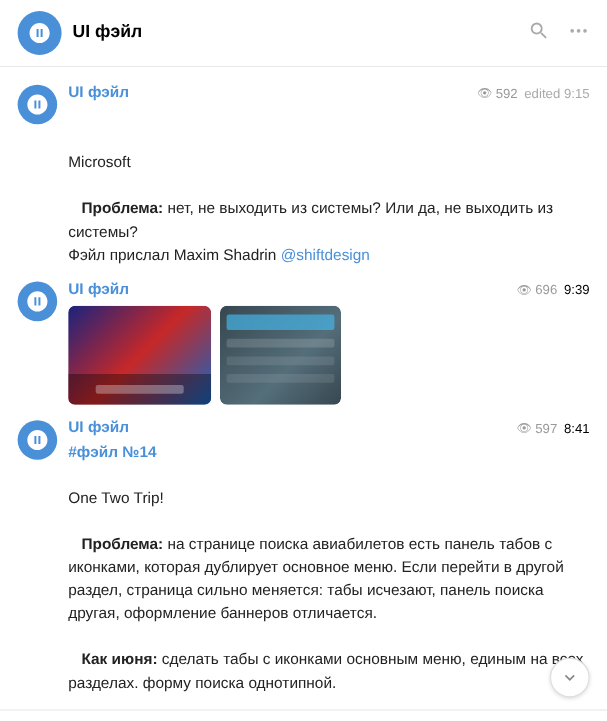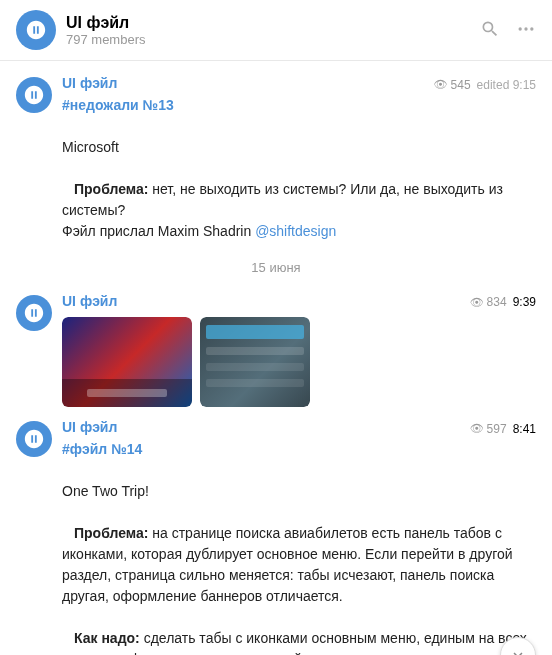--- a/index.html
+++ b/index.html
@@ -235,21 +235,20 @@
 <div class="wrapper">
 
   <div class="header">
     <div class="header-avatar">
       <svg class="av-icon" viewBox="0 0 24 24" fill="white">
         <path d="M12 2C6.5 2 2 6.5 2 12s4.5 10 10 10 10-4.5 10-10S17.5 2 12 2zm-1 14H9V8h2v8zm4 0h-2V8h2v8z"></path>
       </svg>
     </div>
     <div class="header-info">
       <div class="header-title">UI фэйл</div>
-      <div class="header-subtitle">797 members</div>
     </div>
     <div class="header-icons">
       <div class="icon-btn">
         <svg width="20" height="20" viewBox="0 0 24 24" fill="#aaa">
           <path d="M15.5 14h-.79l-.28-.27A6.471 6.471 0 0 0 16 9.5 6.5 6.5 0 1 0 9.5 16c1.61 0 3.09-.59 4.23-1.57l.27.28v.79l5 4.99L20.49 19l-4.99-5zm-6 0C7.01 14 5 11.99 5 9.5S7.01 5 9.5 5 14 7.01 14 9.5 11.99 14 9.5 14z"></path>
         </svg>
       </div>
       <div class="icon-btn">
         <svg width="20" height="20" viewBox="0 0 24 24" fill="#aaa">
           <circle cx="5" cy="12" r="2"></circle>
@@ -267,49 +266,48 @@
         <svg class="av-icon" viewBox="0 0 24 24" fill="white">
           <path d="M12 2C6.5 2 2 6.5 2 12s4.5 10 10 10 10-4.5 10-10S17.5 2 12 2zm-1 14H9V8h2v8zm4 0h-2V8h2v8z"></path>
         </svg>
       </div>
       <div class="msg-body">
         <div class="msg-header">
           <span class="msg-name">UI фэйл</span>
           <div class="msg-meta">
             <span class="msg-views">
               <span class="view-icon">👁</span>
-              <span>545</span>
+              <span>592</span>
             </span>
             <span class="msg-edited">edited 9:15</span>
           </div>
         </div>
         <div class="msg-text">
-          <span class="msg-tag">#недожали №13</span><br><br>
+          <br><br>
           Microsoft<br><br>
           <span class="msg-bold">Проблема:</span> нет, не выходить из системы? Или да, не выходить из системы?<br>
           Фэйл прислал Maxim Shadrin <a class="msg-link">@shiftdesign</a>
         </div>
       </div>
     </div>
 
-    <div class="date-sep">15 июня</div>
 
     <div class="msg-row">
       <div class="msg-avatar">
         <svg class="av-icon" viewBox="0 0 24 24" fill="white">
           <path d="M12 2C6.5 2 2 6.5 2 12s4.5 10 10 10 10-4.5 10-10S17.5 2 12 2zm-1 14H9V8h2v8zm4 0h-2V8h2v8z"></path>
         </svg>
       </div>
       <div class="msg-body">
         <div class="msg-header">
           <span class="msg-name">UI фэйл</span>
           <div class="msg-meta">
             <span class="msg-views">
               <span class="view-icon">👁</span>
-              <span>834</span>
+              <span>696</span>
             </span>
             <span class="msg-time">9:39</span>
           </div>
         </div>
         <div class="img-row">
 
           <div class="img-wrapper">
             <div class="img-badge img-badge-bad">✕</div>
             <div class="fake-img-1" style="position:relative;">
 
@@ -346,21 +344,21 @@
               <span class="view-icon">👁</span>
               <span>597</span>
             </span>
             <span class="msg-time">8:41</span>
           </div>
         </div>
         <div class="msg-text">
           <span class="msg-tag">#фэйл №14</span><br><br>
           One Two Trip!<br><br>
           <span class="msg-bold">Проблема:</span> на странице поиска авиабилетов есть панель табов с иконками, которая дублирует основное меню. Если перейти в другой раздел, страница сильно меняется: табы исчезают, панель поиска другая, оформление баннеров отличается.<br><br>
-          <span class="msg-bold">Как надо:</span> сделать табы с иконками основным меню, единым на всех разделах. форму поиска однотипной.
+          <span class="msg-bold">Как июня:</span> сделать табы с иконками основным меню, единым на всех разделах. форму поиска однотипной.
         </div>
       </div>
     </div>
 
   </div>
 
   <div class="scroll-btn">
     <svg width="18" height="18" viewBox="0 0 24 24" fill="#888">
       <path d="M7.41 8.59L12 13.17l4.59-4.58L18 10l-6 6-6-6 1.41-1.41z"></path>
     </svg>

